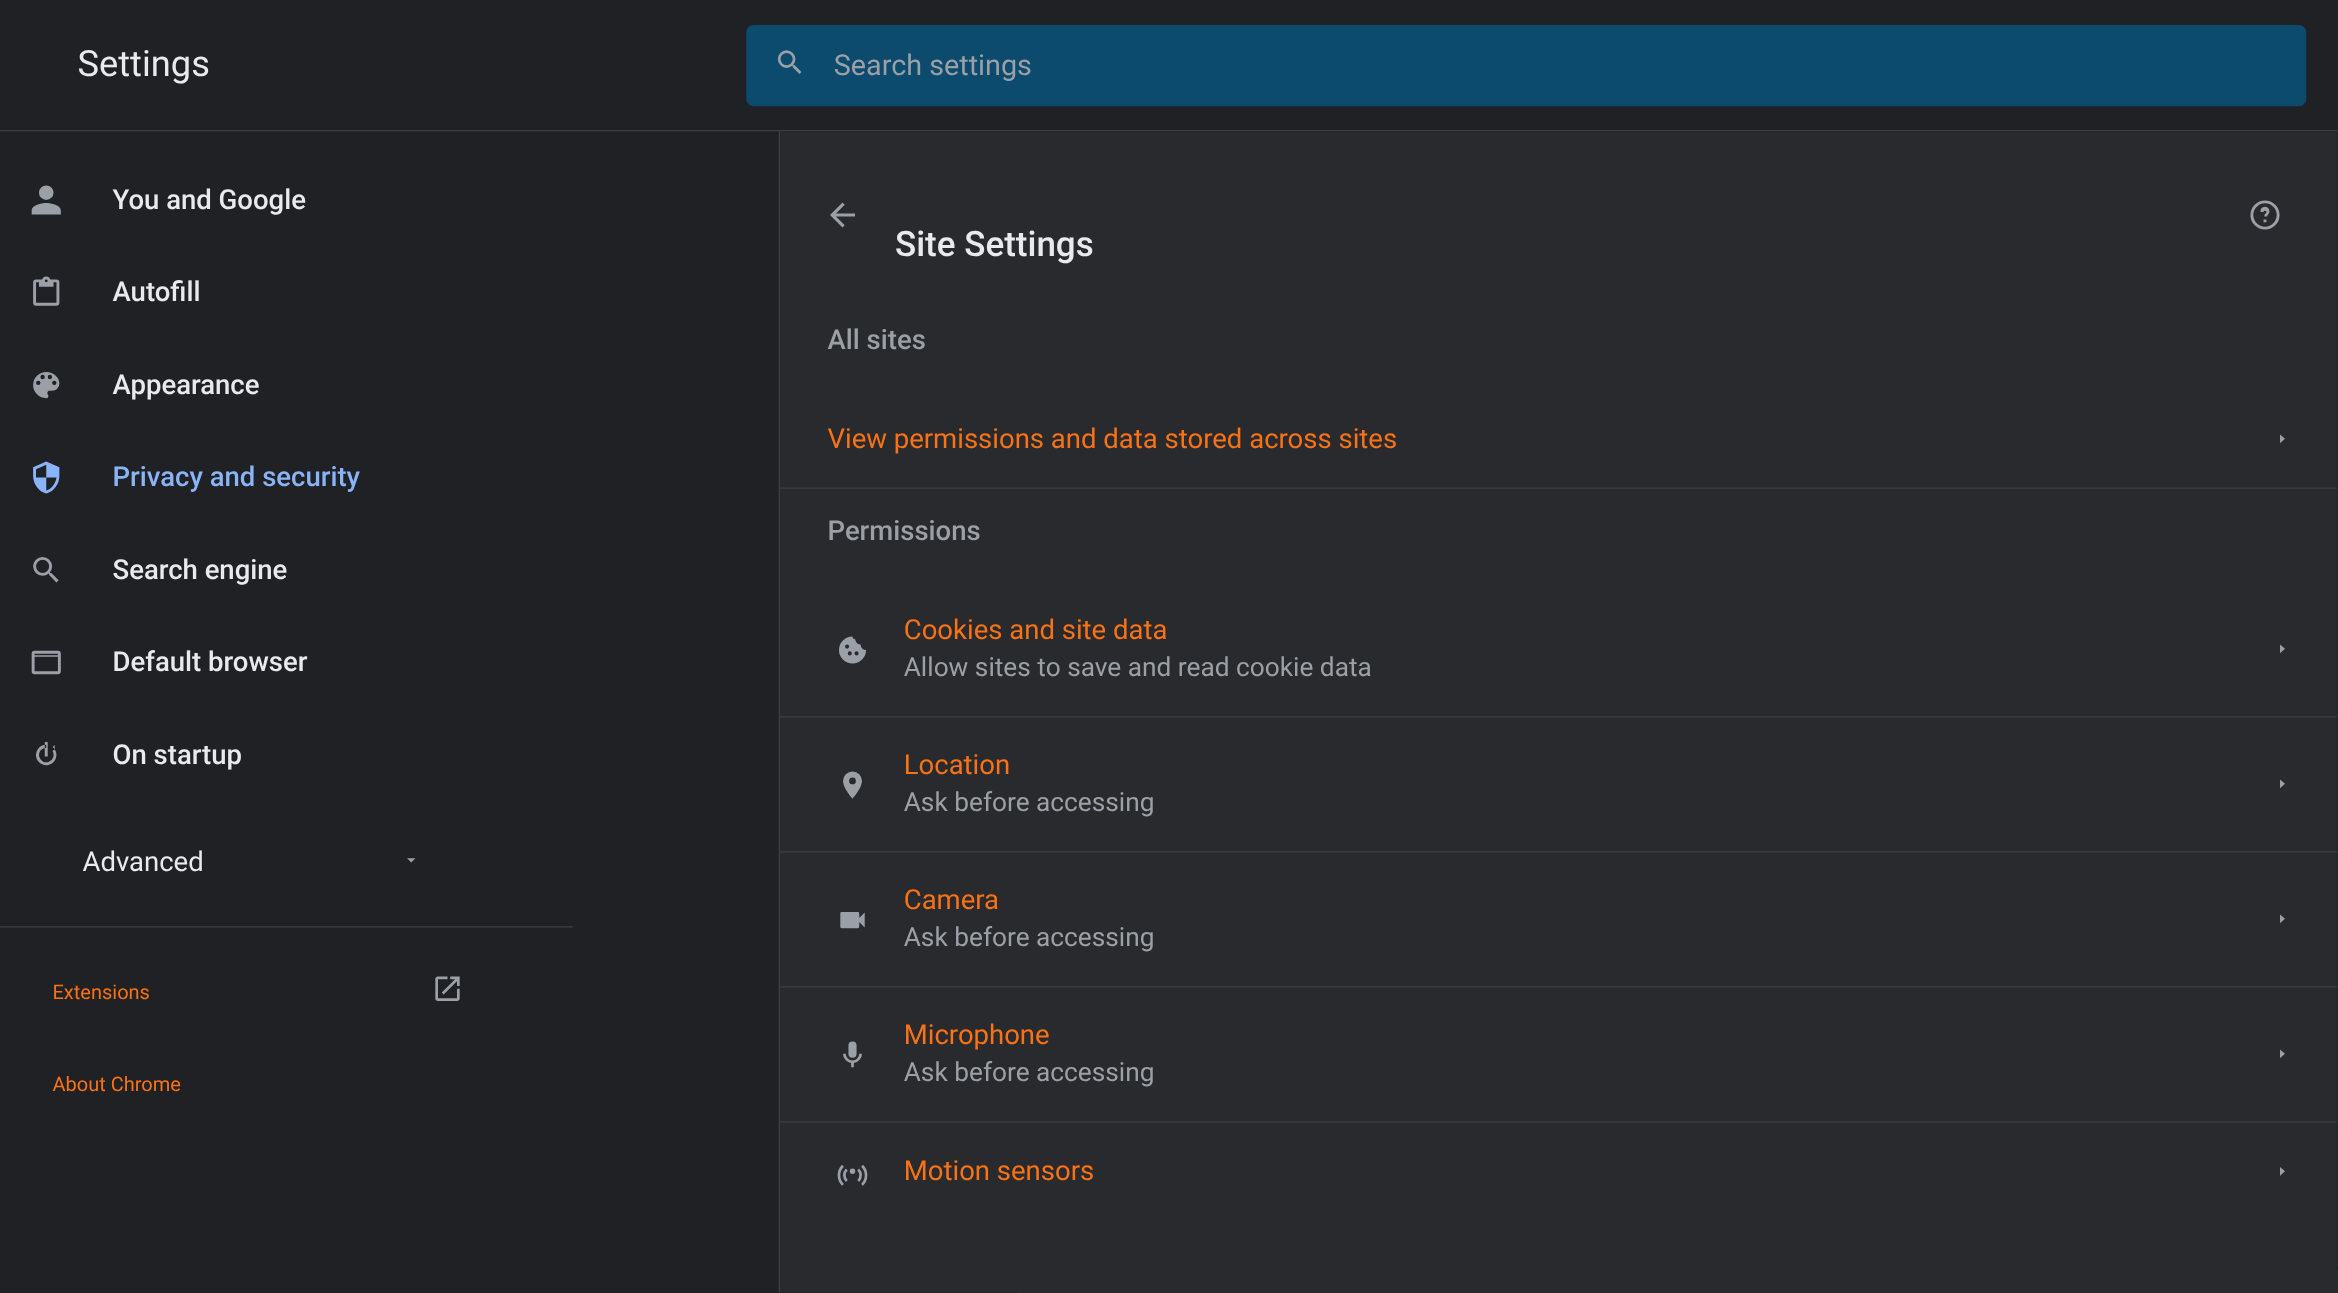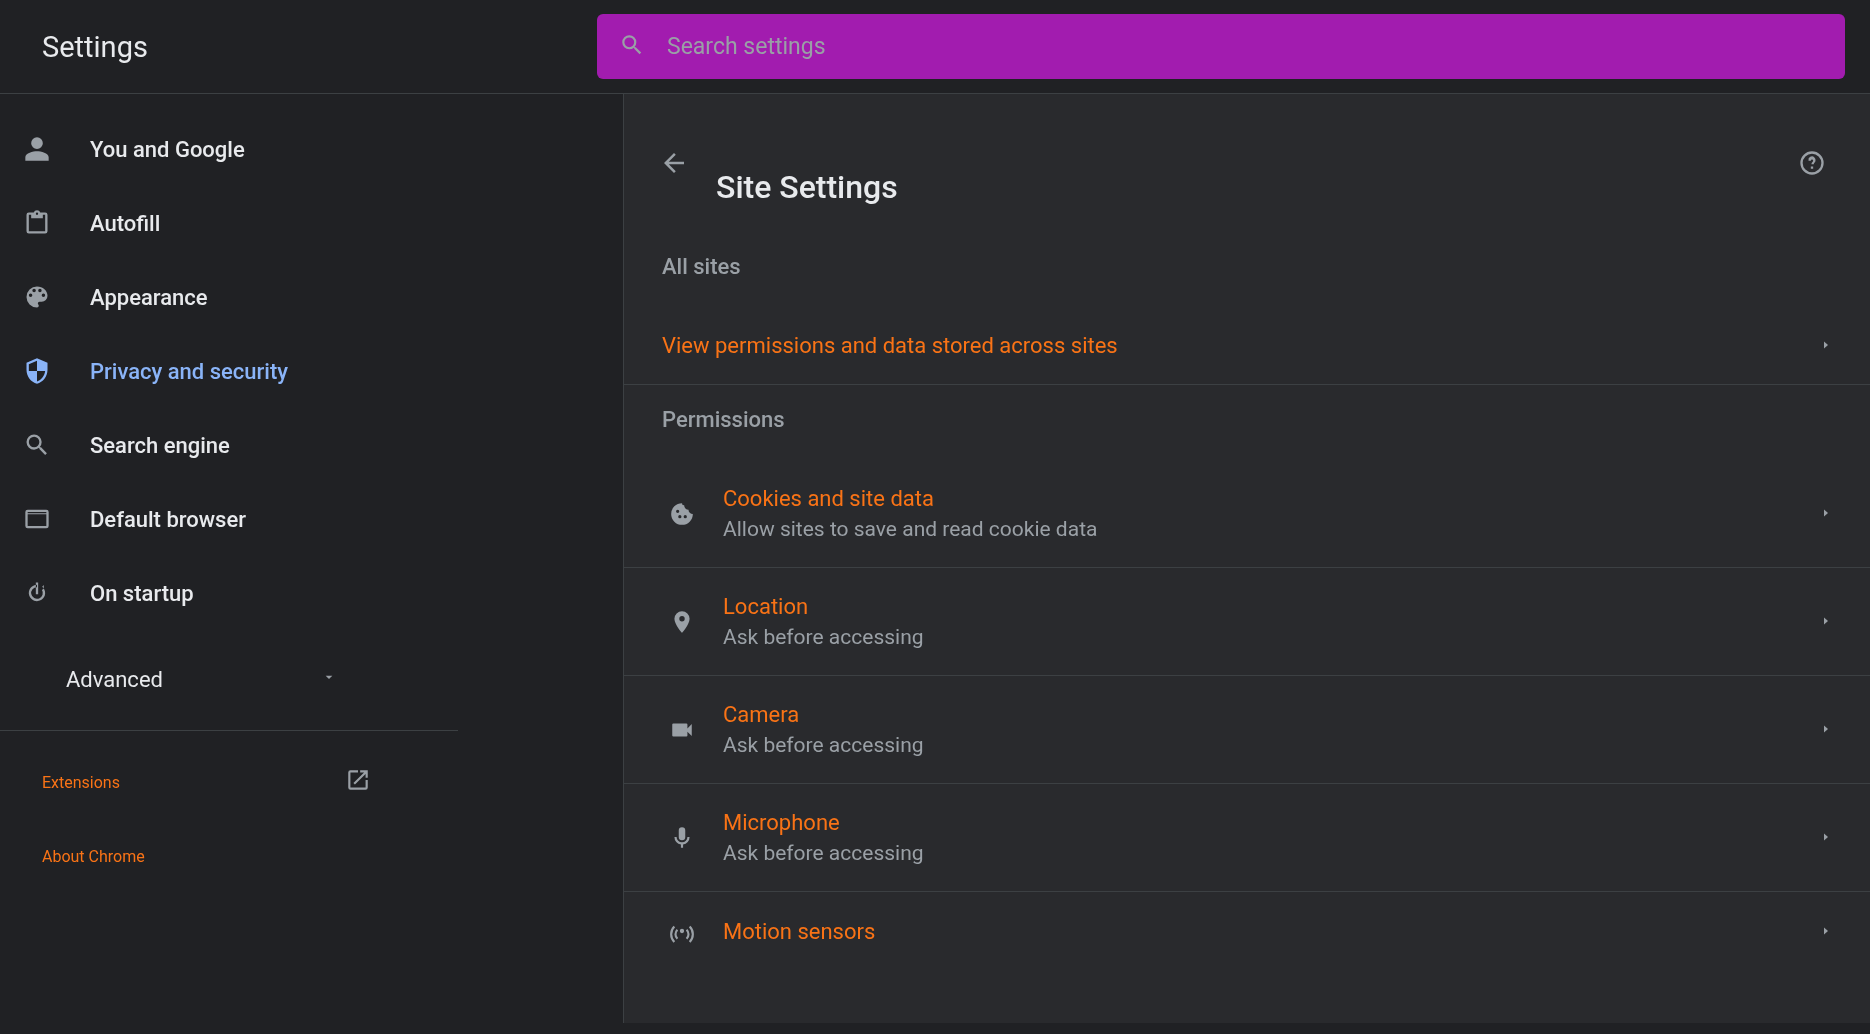--- a/index.html
+++ b/index.html
@@ -1,20 +1,20 @@
 <!DOCTYPE html>
 <html><head>
 <meta charset="utf-8">
 <style>
 * { margin:0; padding:0; box-sizing:border-box; font-family:Roboto,Arial,sans-serif; -webkit-font-smoothing:antialiased; }
 html,body { width:1870px; height:1034px; background:#202124; color:#e8eaed; overflow:hidden; }
 
-.topbar { height:94px; display:flex; align-items:center; border-bottom:1px solid #3c4043; }
+.topbar { height:105px; display:flex; align-items:center; border-bottom:1px solid #3c4043;padding-left:20px; }
 .app-title { font-size:29px; font-weight:400; margin-left:42px; color:#e8eaed; }
-.searchwrap { margin-left:auto; margin-right:25px; flex:0 0 1248px; height:65px; background:#a21caf; border-radius:6px; display:flex; align-items:center; padding:0 22px; }
+.searchwrap { margin-left:auto; margin-right:25px; flex:0 0 1248px; height:65px; background:#0c4a6e; border-radius:6px; display:flex; align-items:center; padding:0 22px; }
 .searchwrap svg { width:26px; height:26px; fill:#9aa0a6; }
 .searchinput { flex:1; background:transparent; border:none; outline:none; color:#e8eaed; font-size:23px; margin-left:22px; }
 .searchinput::placeholder { color:#9aa0a6; }
 
 .layout { display:flex; height:calc(100% - 105px); }
 .sidebar { width:624px; border-right:1px solid #3c4043; padding-top:18px; overflow:hidden; }
 .navitem { height:74px; display:flex; align-items:center; padding-left:22px; cursor:pointer; border-radius:0 40px 40px 0; margin-right:165px; }
 .navitem .ico { width:30px; height:30px; display:flex; align-items:center; justify-content:center; }
 .navitem .ico svg { width:28px; height:28px; fill:#9aa0a6; }
 .navitem .lbl { font-size:22px; font-weight:500; margin-left:38px; color:#e8eaed; }
@@ -29,21 +29,21 @@
 
 .footitem { height:74px; display:flex; align-items:center; padding:0 42px; cursor:pointer; }
 .footitem .lbl { font-size:16px; color:#f97316; }
 .footitem .ext { margin-left:auto; margin-right:210px; }
 .footitem .ext svg { width:26px; height:26px; fill:#9aa0a6; }
 
 .main { flex:1; overflow-y:auto; background:#292a2d; }
 .page-header { display:flex; align-items:center; padding:30px 38px 26px 30px; }
 .backbtn { width:40px; height:40px; display:flex; align-items:center; justify-content:center; cursor:pointer; border-radius:50%; }
 .backbtn svg { width:30px; height:30px; fill:#9aa0a6; }
-.page-title { font-size:32px; font-weight:500; margin-left:22px; color:#e8eaed;margin-top:44px; }
+.page-title { font-size:28px; font-weight:500; margin-left:22px; color:#e8eaed;margin-top:44px; }
 .helpbtn { margin-left:auto; width:40px; height:40px; display:flex; align-items:center; justify-content:center; cursor:pointer; border-radius:50%; }
 .helpbtn svg { width:28px; height:28px; fill:#9aa0a6; }
 
 .section-lbl { font-size:22px; font-weight:500; color:#9aa0a6; padding:22px 38px 28px 38px; }
 
 .row { display:flex; align-items:center; padding:26px 38px; cursor:pointer; border-bottom:1px solid #3c4043; }
 .row .ico { width:40px; display:flex; align-items:center; justify-content:center; }
 .row .ico svg { width:26px; height:26px; fill:#9aa0a6; }
 .row .txtwrap { margin-left:21px; }
 .row.noicon .txtwrap { margin-left:0; }

